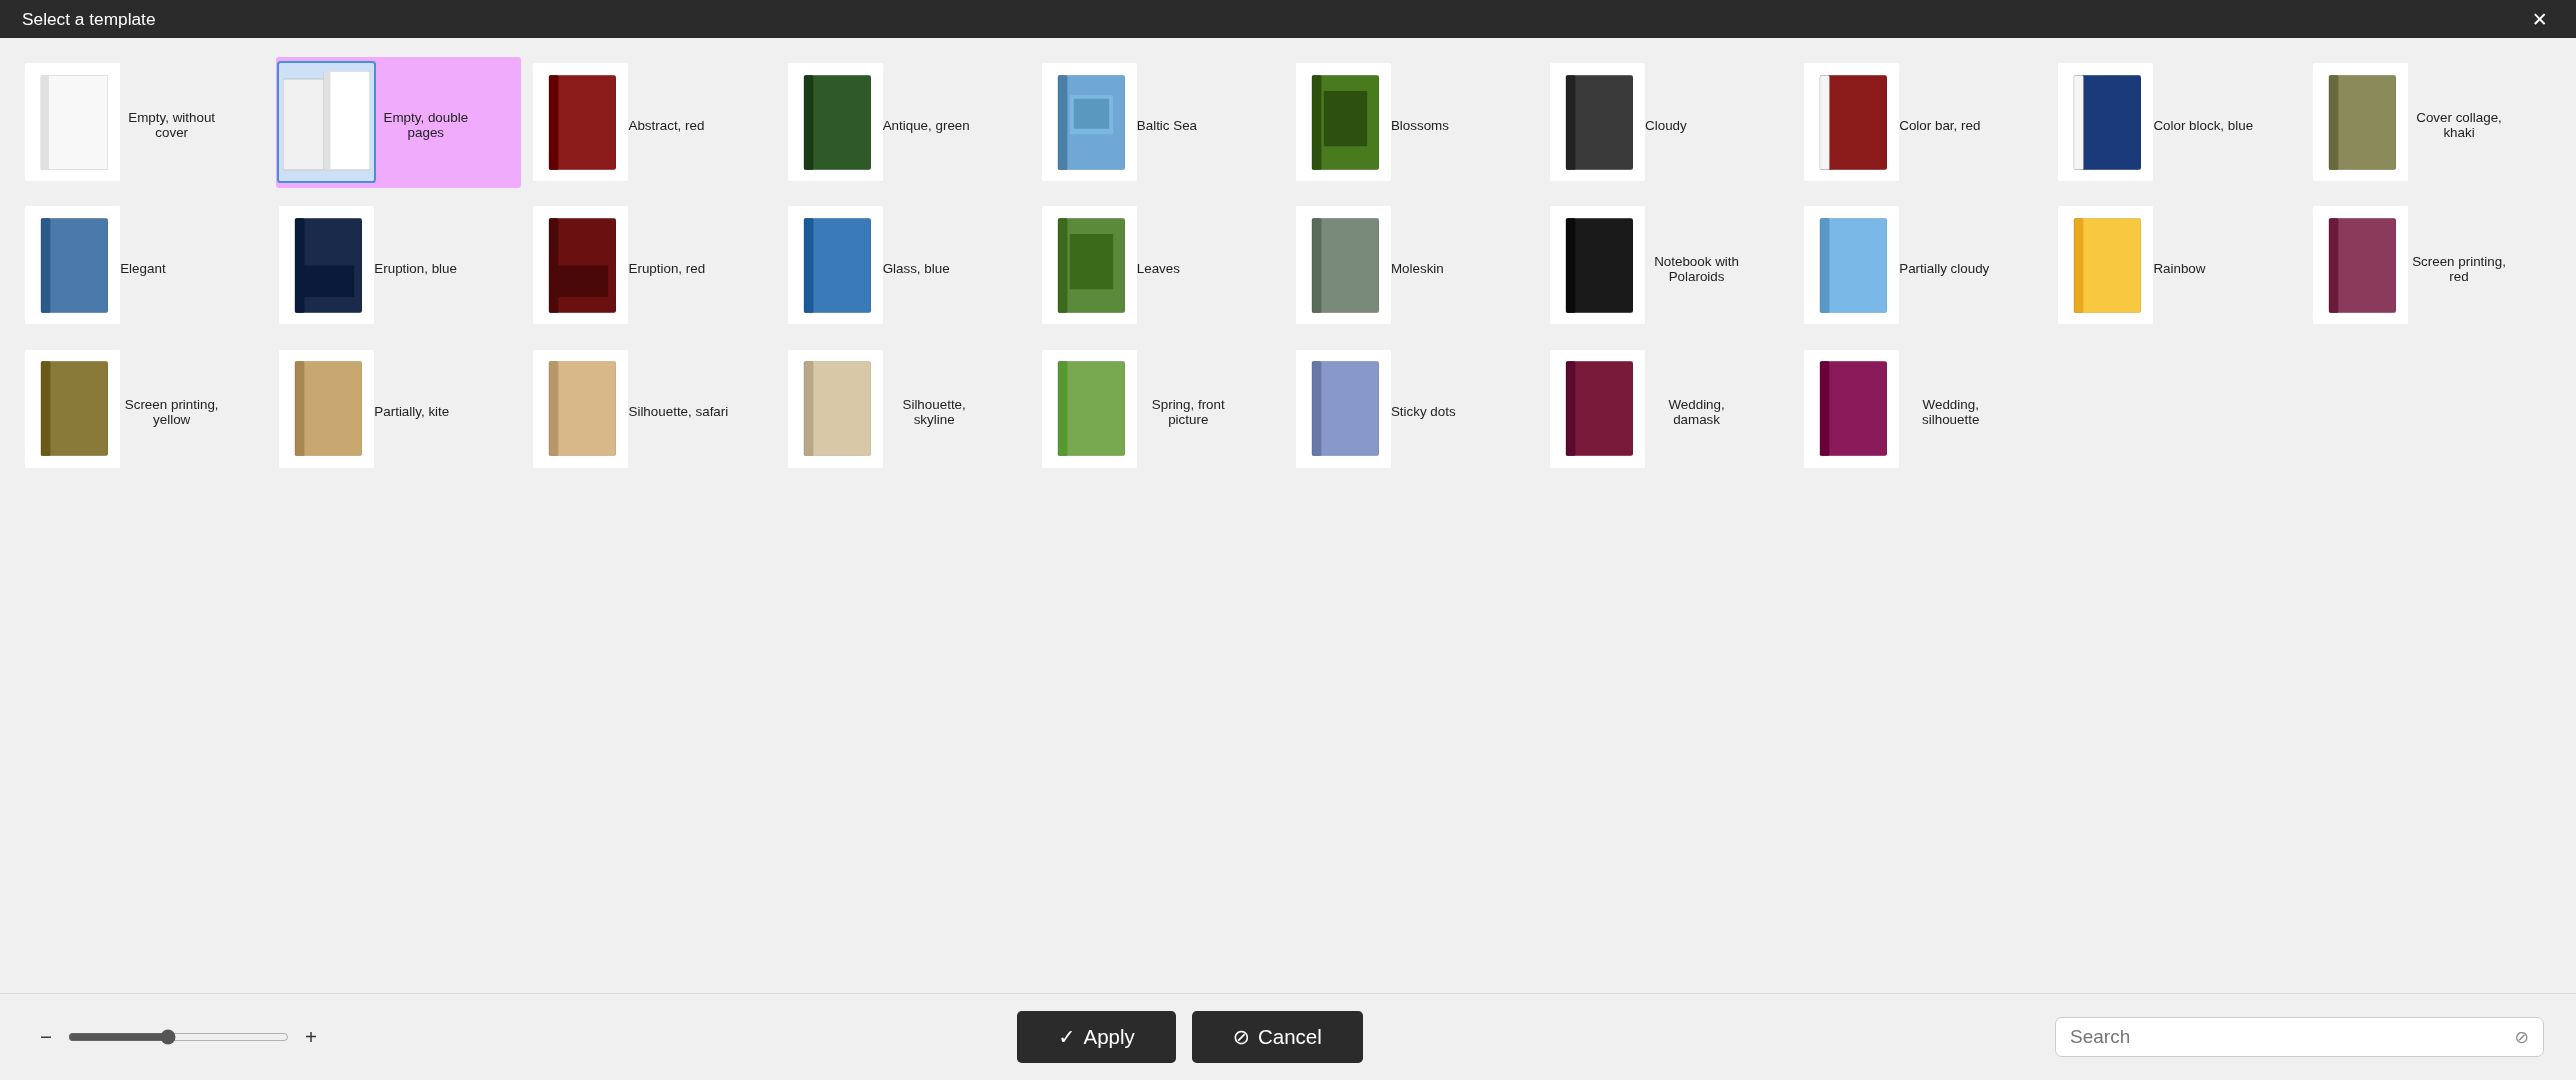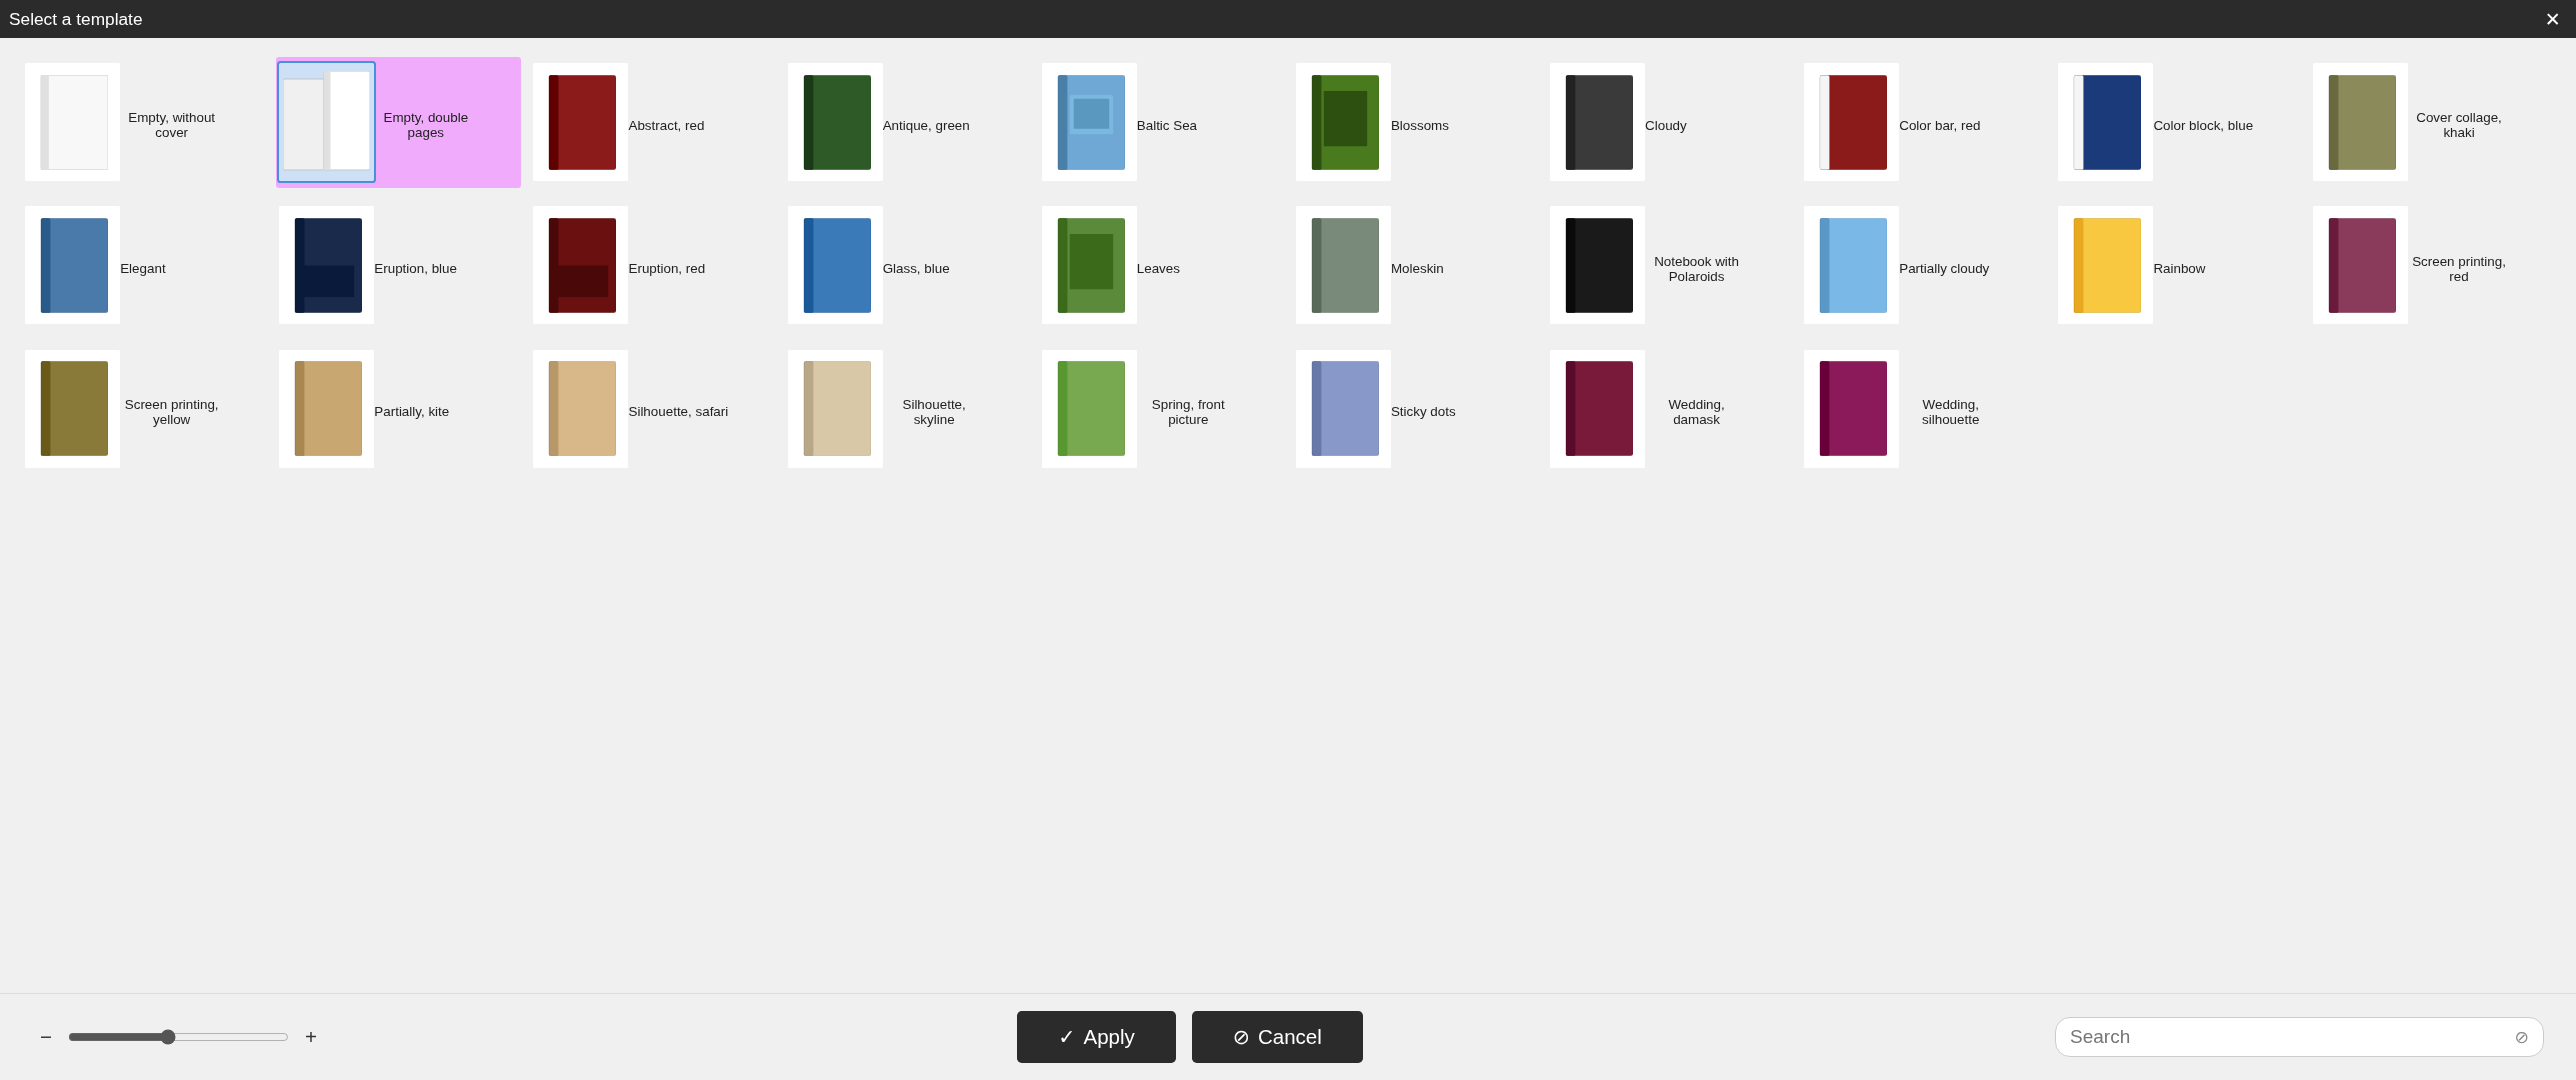--- a/index.html
+++ b/index.html
@@ -11,21 +11,21 @@
       overflow: hidden;
       display: flex;
       flex-direction: column;
     }
     .title-bar {
       background: #2b2b2b;
       color: #fff;
       display: flex;
       align-items: center;
       justify-content: space-between;
-      padding: 0 9px;
+      padding: 0 22px;
       height: 38px;
       flex-shrink: 0;
     }
     .title-bar-title {
       font-size: 17.3px;
       font-weight: 400;
     }
     .title-bar-close {
       font-size: 19px;
       cursor: pointer;
@@ -138,21 +138,21 @@
       cursor: pointer;
       display: flex;
       align-items: center;
       gap: 8px;
     }
     .search-area {
       display: flex;
       align-items: center;
       background: #fff;
       border: 0.8px solid #ccc;
-      border-radius: 15px;
+      border-radius: 7px;
       padding: 8px 14px;
       width: 489px;
       gap: 8px;
     }
     .search-input {
       border: none;
       outline: none;
       font-size: 19px;
       flex: 1;
       color: #999;

